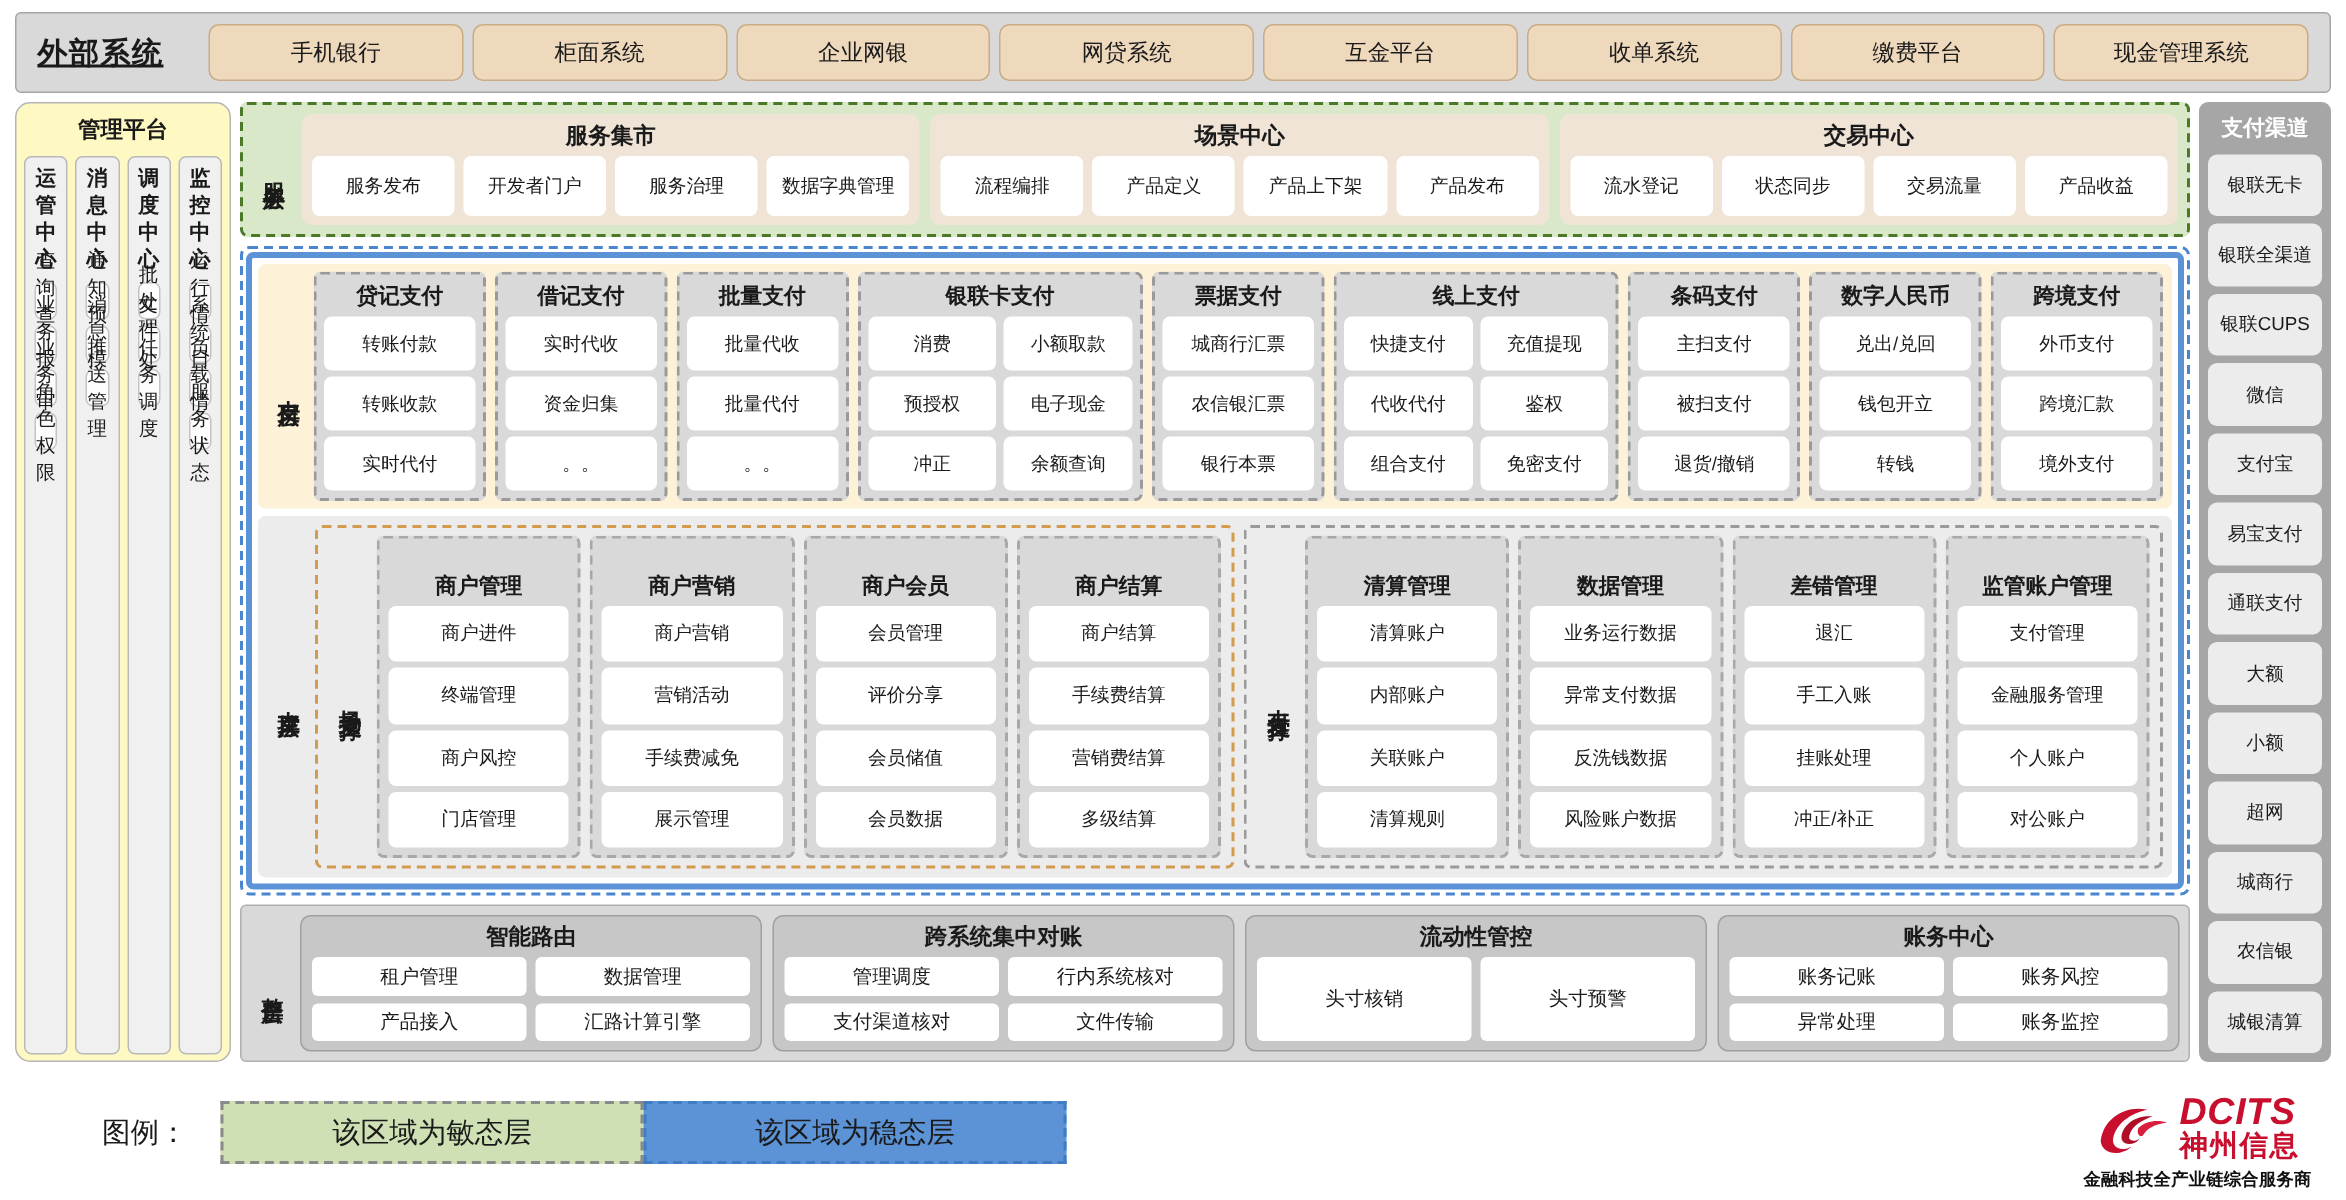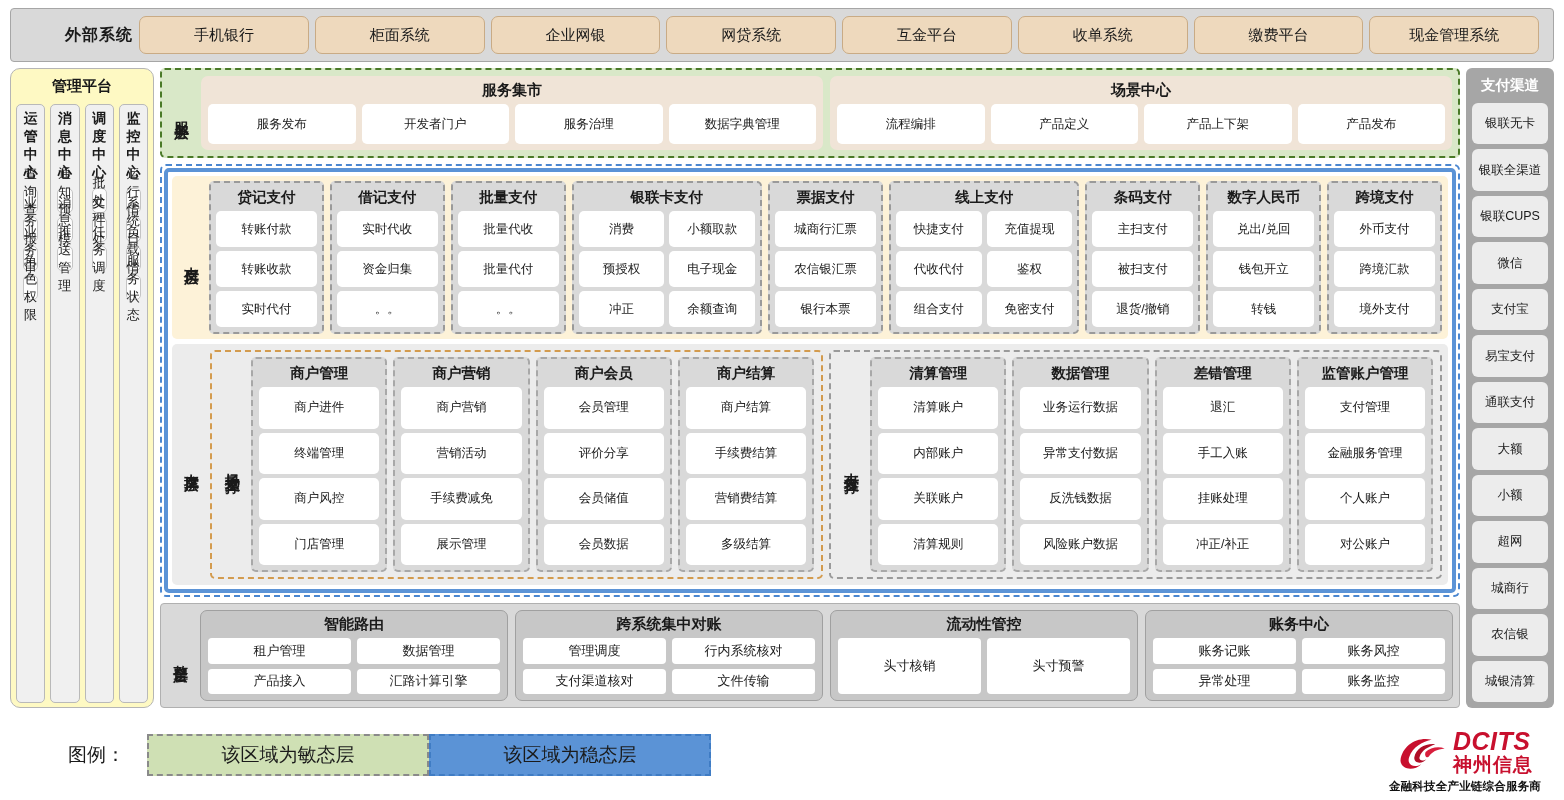--- a/index.html
+++ b/index.html
@@ -17,23 +17,23 @@
   .topbar {
     display: flex; align-items: center;
     height: 54px;
     background: #d9d9d9;
     border: 1px solid #a6a6a6;
     border-radius: 4px;
     padding: 0 14px;
     gap: 6px;
   }
   .topbar-title {
-    font-weight: bold; font-size: 16px;
+    font-weight: bold; font-size: 20px;
     width: 108px; flex: 0 0 108px;
-    text-align: right; letter-spacing: 1px;
+    text-align: left; letter-spacing: 1px; text-decoration: underline;
   }
   .topbar-items { display: flex; flex: 1; gap: 6px; }
   .ext-chip {
     flex: 1;
     background: #eed9bd;
     border: 1px solid #c9ab85;
     border-radius: 7px;
     height: 38px;
     display: flex; align-items: center; justify-content: center;
     font-size: 15px;
@@ -171,21 +171,21 @@
     min-width: 0;
   }
   .sup-panel.scene { border: 2px dashed #d39b4e; }
   .sup-panel.pay { border: 2px dashed #9a9a9a; }
   .sup-groups { flex: 1; display: flex; gap: 6px; min-width: 0; }
   .sgroup {
     flex: 1;
     background: #d9d9d9;
     border: 2px dashed #a8a8a8;
     border-radius: 5px;
-    padding: 3px 6px 5px;
+    padding: 20px 6px 5px;
     display: flex; flex-direction: column;
     min-width: 0;
     justify-content: center;
   }
   .sgroup-title { font-weight: bold; font-size: 14.5px; text-align: center; padding: 2px 0 4px; white-space: nowrap; }
   .sgroup-items { display: flex; flex-direction: column; gap: 4px; flex: 1; }
   .schip {
     flex: 1;
     background: #ffffff;
     border-radius: 5px;
@@ -332,20 +332,29 @@
                 <div class="svc-chip">数据字典管理</div>
               </div>
             </div>
             <div class="svc-box">
               <div class="svc-title">场景中心</div>
               <div class="svc-items">
                 <div class="svc-chip">流程编排</div>
                 <div class="svc-chip">产品定义</div>
                 <div class="svc-chip">产品上下架</div>
                 <div class="svc-chip">产品发布</div>
+              </div>
+            </div>
+            <div class="svc-box">
+              <div class="svc-title">交易中心</div>
+              <div class="svc-items">
+                <div class="svc-chip">流水登记</div>
+                <div class="svc-chip">状态同步</div>
+                <div class="svc-chip">交易流量</div>
+                <div class="svc-chip">产品收益</div>
               </div>
             </div>
           </div>
       </div>
 
       <div class="stable-wrap">
         <div class="stable-inner">
 
           <div class="pay-layer">
             <div class="vlabel">支付层</div>

